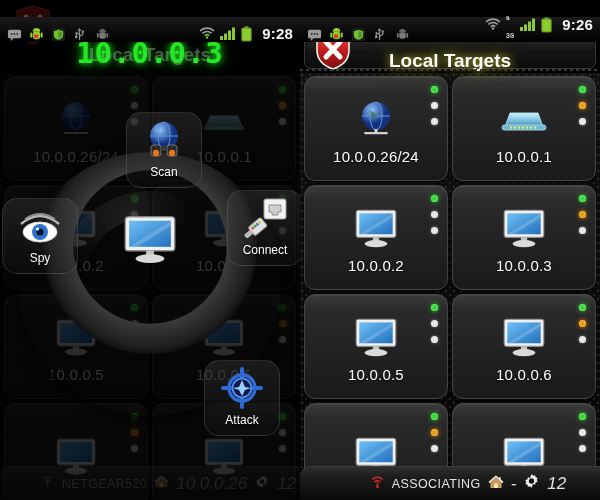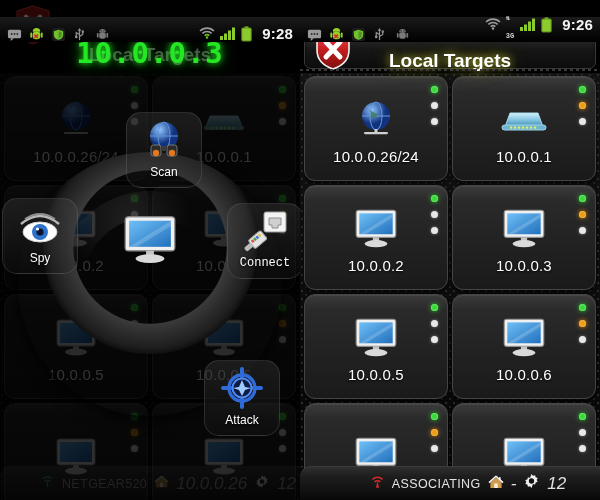--- a/index.html
+++ b/index.html
@@ -87,21 +87,21 @@
 
   .menu-item { position:absolute; width:76px; height:76px; border-radius:15px; z-index:36;
           background:linear-gradient(180deg,rgba(80,80,80,.30),rgba(30,30,30,.26));
           border:1px solid rgba(150,150,150,.22);
           display:flex; flex-direction:column; align-items:center; justify-content:flex-start;
           padding-top:5px; }
   .menu-item .mi-icon { height:44px; display:flex; align-items:center; justify-content:center; }
   .menu-item .mi-label { color:#fff; font-size:12px; text-shadow:0 1px 3px #000; margin-top:3px; }
   .mi-scan    { left:126px; top:112px; }
   .mi-spy     { left:2px;   top:198px; }
-  .mi-connect { left:227px; top:203px;font-family:Liberation Mono, monospace; }
+  .mi-connect { left:227px; top:190px; }
   .mi-mitm    { left:47px;  top:360px; }
   .mi-attack  { left:204px; top:360px; }
 
   .center-mon { position:absolute; left:120px; top:212px; z-index:37; }
   .legend { position:absolute; left:92px; top:265px; z-index:37; }
   .legend .lrow { display:flex; align-items:flex-start; gap:8px; margin-bottom:2px; }
   .legend .ldot { width:8px; height:8px; border-radius:50%; margin-top:5px; flex:none; }
   .legend .ltxt { color:#f0f0f0; font-size:14px; line-height:17px; max-width:126px; }
 
   .left-bottom .bb-inner { opacity:.18; }

